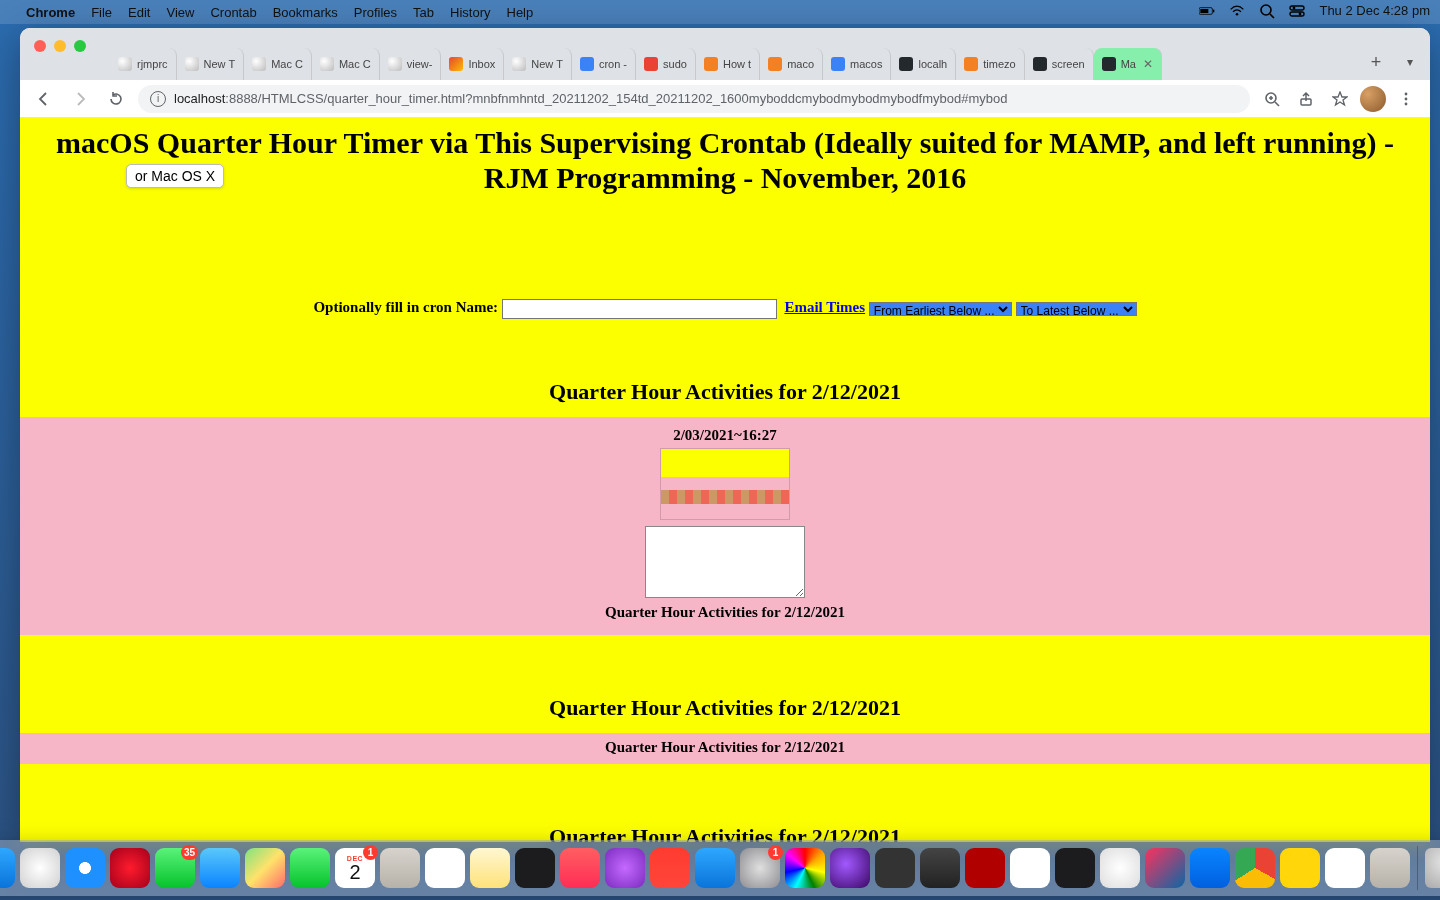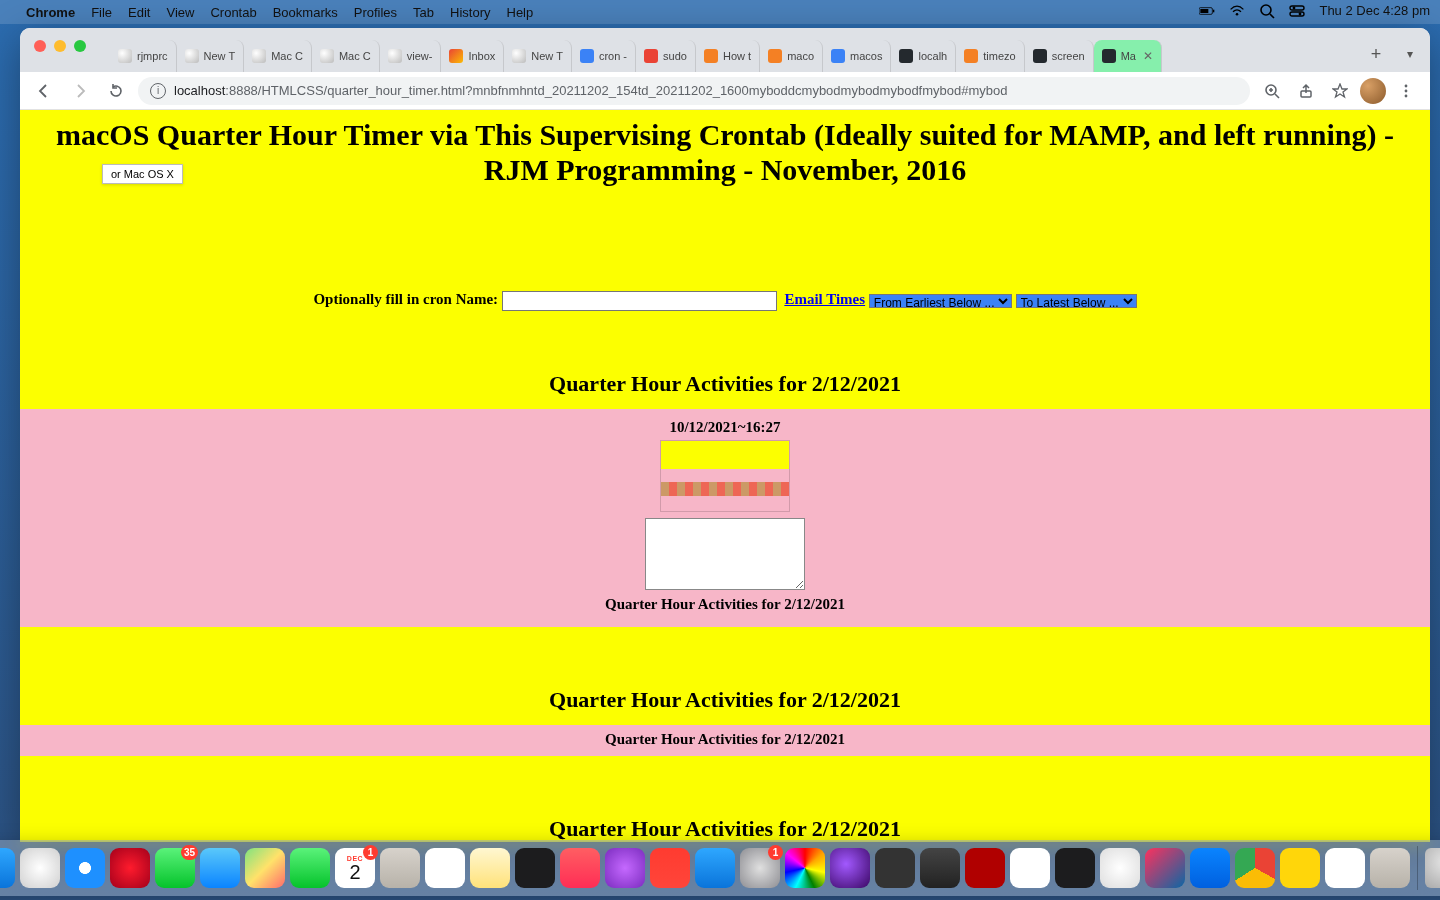--- a/index.html
+++ b/index.html
@@ -8,21 +8,21 @@
 
   
   .menubar { height:24px; background:rgba(255,255,255,0.15); display:flex; align-items:center; color:#111; font-size:13px; font-weight:500; padding:0 10px; justify-content:space-between; }
   .menubar .left { display:flex; gap:16px; align-items:center; }
   .menubar .right { display:flex; gap:14px; align-items:flex-start; }
   .apple-logo { font-size:15px; }
   .menubar .right svg { width:16px; height:16px; }
 
   
   .browser { position:absolute; left:20px; top:28px; right:10px; bottom:58px; background:#fff; border-radius:10px 10px 0 0; box-shadow:0 10px 40px rgba(0,0,0,0.35); display:flex; flex-direction:column; overflow:hidden;}
-  .tabbar { height:44px; background:#dee1e6; display:flex; align-items:flex-end; padding-left:10px; position:relative;}
+  .tabbar { height:52px; background:#dee1e6; display:flex; align-items:flex-end; padding-left:10px; position:relative;}
   .traffic { display:flex; gap:8px; align-items:center; position:absolute; left:14px; top:12px;}
   .traffic span{ width:12px; height:12px; border-radius:50%; display:block;}
   .tl-close{background:#ff5f57;} .tl-min{background:#febc2e;} .tl-max{background:#28c840;}
   .tabs { display:flex; margin-left:80px; gap:0; align-items:flex-end; height:100%; flex:1; overflow:hidden;}
   .tab { height:32px; min-width:60px; max-width:70px; background:#dee1e6; border-radius:8px 8px 0 0; display:flex; align-items:center; padding:0 8px; font-size:11px; color:#444; gap:5px; border-right:1px solid #c6c8cc; white-space:nowrap; overflow:hidden;}
   .tab.active{ background:#86efac; max-width:85px;}
   .tab .favicon{ width:14px; height:14px; flex-shrink:0; border-radius:3px; background:#888;}
   .tab .favicon.r{background:radial-gradient(circle at 30% 30%,#fff,#bbb);}
   .tab .favicon.g{background:#ea4335;}
   .tab .favicon.m{background:linear-gradient(135deg,#ea4335,#fbbc04);}
@@ -41,21 +41,21 @@
   .url-field .info-ico{ width:16px; height:16px; border:1.5px solid #5f6368; border-radius:50%; display:flex; align-items:center; justify-content:center; font-size:10px; color:#5f6368; flex-shrink:0;}
   .url-host{ color:#202124;}
   .url-path{ color:#5f6368;}
   .addr-right{ display:flex; gap:6px; align-items:center; }
   .avatar{width:26px;height:26px;border-radius:50%;background:radial-gradient(circle at 30% 30%,#d9a066,#8b5a2b);}
 
   
   .viewport{ flex:1; overflow:auto; background:#fcff00;}
   .page{ min-height:100%; padding-bottom:40px;}
   h1.title{ font-family:"Times New Roman", Times, serif; font-weight:bold; font-size:30px; text-align:center; padding:8px 30px 4px 30px; line-height:1.15;}
-  .tooltip-badge{ position:absolute; left:102px; top:164px; background:#fff; border:1px solid #bbb; font-size:11px; padding:3px 8px; border-radius:0; box-shadow:0 1px 3px rgba(0,0,0,0.15);}
+  .tooltip-badge{ position:absolute; left:126px; top:164px; background:#fff; border:1px solid #bbb; font-size:14px; padding:3px 8px; border-radius:5px; box-shadow:0 1px 3px rgba(0,0,0,0.15);}
   .formrow{ text-align:center; margin-top:100px; font-family:"Times New Roman", serif; font-size:15px;}
   .formrow b{font-weight:bold;}
   .formrow input[type=text]{ width:275px; height:20px; border:1px solid #767676; background:#fff; vertical-align:middle; font-size:13px;}
   .formrow select{ height:14px; border:1px solid #767676; font-size:12px; background:#3b82f6; vertical-align:middle;}
   .formrow a{ color:#0000ee; text-decoration:underline; font-weight:bold;}
 
   h2.section{ font-family:"Times New Roman", serif; font-size:22px; font-weight:bold; text-align:center; margin-top:60px; margin-bottom:12px;}
   .pinkband{ background:#f7b6c8; padding:6px 0 8px 0; text-align:center; font-family:"Times New Roman",serif;}
   .pinkband.tall{ padding:10px 0 14px 0;}
   .ts{ font-size:15px; font-weight:bold; }
@@ -253,21 +253,21 @@
       <div class="formrow">
         <b>Optionally fill in cron Name:</b>
         <input type="text" style="">
         &nbsp;<a href="#">Email Times</a>
         <select><option>From Earliest Below ...</option></select>
         <select><option>To Latest Below ...</option></select>
       </div>
 
       <h2 class="section">Quarter Hour Activities for 2/12/2021</h2>
       <div class="pinkband tall">
-        <div class="ts">10/12/2021~16:27</div>
+        <div class="ts">2/03/2021~16:27</div>
         <div class="mini-shot"></div>
         <textarea class="annot" style=""></textarea>
         <div class="subcap">Quarter Hour Activities for 2/12/2021</div>
       </div>
 
       <h2 class="section">Quarter Hour Activities for 2/12/2021</h2>
       <div class="pinkband">
         <div class="subcap" style="margin-top:0">Quarter Hour Activities for 2/12/2021</div>
       </div>
 

